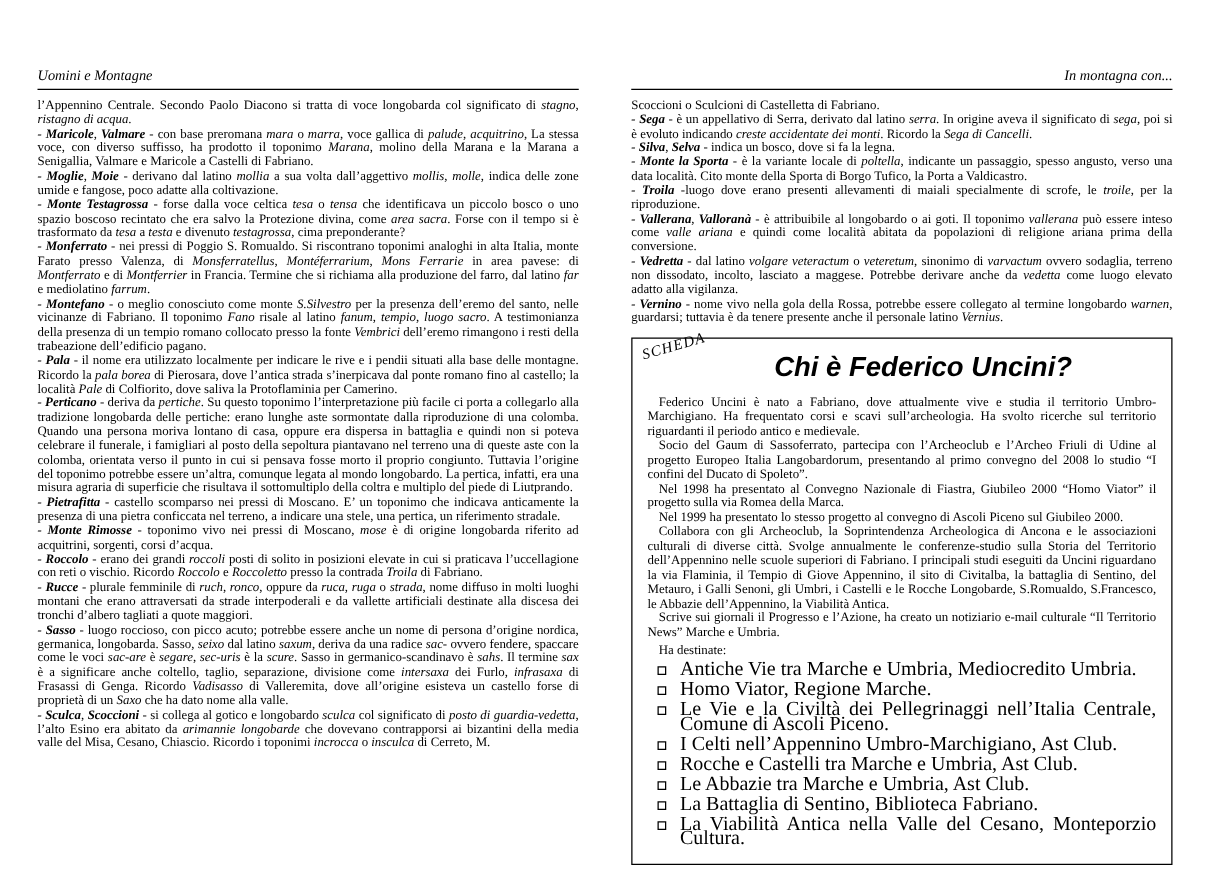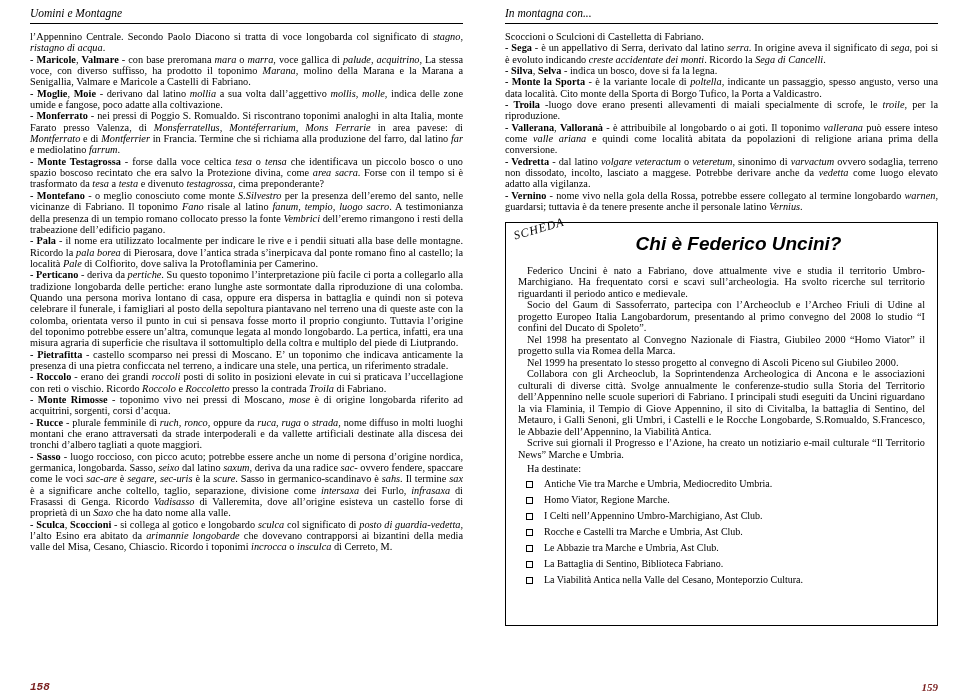--- a/index.html
+++ b/index.html
@@ -12,20 +12,21 @@
     height: 699px;
     font-family: "Liberation Serif", serif;
     color: #000000;
     overflow: hidden;
   }
   .spread {
     display: flex;
     width: 966px;
     height: 491px;
     box-sizing: border-box;
+    margin-top: 48px;
   }
   .page {
     width: 483px;
     height: 699px;
     box-sizing: border-box;
     position: relative;
     padding: 6px 26px 0 26px;
   }
   .page.left { padding-left: 30px; padding-right: 20px; }
   .page.right { padding-left: 22px; padding-right: 28px; }
@@ -34,34 +35,34 @@
     font-style: italic;
     font-size: 11.5px;
     font-family: "Liberation Serif", serif;
     padding-bottom: 2px;
     border-bottom: 1.6px solid #000;
     margin-bottom: 7px;
     height: 15px;
     line-height: 15px;
   }
   .runhead.left { text-align: left; }
-  .runhead.right { }
+  .runhead.right { text-align: right; }
 
   .body-col {
     font-size: 10.3px;
     line-height: 11.35px;
     text-align: justify;
     hyphens: auto;
   }
   .body-col p {
     margin: 0 0 0 0;
     text-indent: 0;
   }
   i, em { font-style: italic; }
-  b, strong { font-weight: bold; }
+  b, strong { font-weight: bold; font-style: italic; }
 
   .folio {
     position: absolute;
     bottom: 6px;
     font-family: "Liberation Serif", serif;
     font-size: 11px;
     font-weight: bold;
     font-style: italic;
     color: #7a1f1f;
   }
@@ -87,21 +88,21 @@
     transform: rotate(-16deg);
     transform-origin: left top;
     color: #000;
     font-family: "Liberation Serif", serif;
   }
   .scheda-title {
     text-align: center;
     font-family: "Liberation Sans", sans-serif;
     font-style: italic;
     font-weight: bold;
-    font-size: 19px;
+    font-size: 22px;
     margin: 0 0 10px 34px;
   }
   .scheda-body {
     font-size: 10.3px;
     line-height: 11.5px;
     text-align: justify;
   }
   .scheda-body p {
     margin: 0 0 0 0;
     text-indent: 9px;
@@ -109,21 +110,21 @@
   .pub-label { margin-top: 8px; text-indent: 0; }
   .pub-list {
     list-style: none;
     margin: 4px 0 0 0;
     padding: 0;
   }
   .pub-list li {
     position: relative;
     padding-left: 26px;
     margin-bottom: 4.5px;
-    font-size: 10px;
+    font-size: 16px;
     line-height: 11.5px;
   }
   .pub-list li::before {
     content: "";
     position: absolute;
     left: 8px;
     top: 3px;
     width: 5px;
     height: 5px;
     border: 1px solid #000;
@@ -134,28 +135,28 @@
 <body>
 
 <div class="spread">
 
   <div class="page left">
     <div class="runhead left">Uomini e Montagne</div>
     <div class="body-col">
       <p>l’Appennino Centrale. Secondo Paolo Diacono si tratta di voce longobarda col significato di <i>stagno</i>, <i>ristagno di acqua</i>.</p>
       <p><b>- Maricole</b>, <b>Valmare</b> - con base preromana <i>mara</i> o <i>marra</i>, voce gallica di <i>palude</i>, <i>acquitrino</i>, La stessa voce, con diverso suffisso, ha prodotto il toponimo <i>Marana</i>, molino della Marana e la Marana a Senigallia, Valmare e Maricole a Castelli di Fabriano.</p>
       <p><b>- Moglie</b>, <b>Moie</b> - derivano dal latino <i>mollia</i> a sua volta dall’aggettivo <i>mollis</i>, <i>molle</i>, indica delle zone umide e fangose, poco adatte alla coltivazione.</p>
+      <p><b>- Monte Testagrossa</b> - forse dalla voce celtica <i>tesa</i> o <i>tensa</i> che identificava un piccolo bosco o uno spazio boscoso recintato che era salvo la Protezione divina, come <i>area sacra</i>. Forse con il tempo si è trasformato da <i>tesa</i> a <i>testa</i> e divenuto <i>testagrossa</i>, cima preponderante?</p>
       <p><b>- Monferrato</b> - nei pressi di Poggio S. Romualdo. Si riscontrano toponimi analoghi in alta Italia, monte Farato presso Valenza, di <i>Monsferratellus</i>, <i>Montéferrarium</i>, <i>Mons Ferrarie</i> in area pavese: di <i>Montferrato</i> e di <i>Montferrier</i> in Francia. Termine che si richiama alla produzione del farro, dal latino <i>far</i> e mediolatino <i>farrum</i>.</p>
-      <p><b>- Monte Testagrossa</b> - forse dalla voce celtica <i>tesa</i> o <i>tensa</i> che identificava un piccolo bosco o uno spazio boscoso recintato che era salvo la Protezione divina, come <i>area sacra</i>. Forse con il tempo si è trasformato da <i>tesa</i> a <i>testa</i> e divenuto <i>testagrossa</i>, cima preponderante?</p>
       <p><b>- Montefano</b> - o meglio conosciuto come monte <i>S.Silvestro</i> per la presenza dell’eremo del santo, nelle vicinanze di Fabriano. Il toponimo <i>Fano</i> risale al latino <i>fanum</i>, <i>tempio</i>, <i>luogo sacro</i>. A testimonianza della presenza di un tempio romano collocato presso la fonte <i>Vembrici</i> dell’eremo rimangono i resti della trabeazione dell’edificio pagano.</p>
       <p><b>- Pala</b> - il nome era utilizzato localmente per indicare le rive e i pendii situati alla base delle montagne. Ricordo la <i>pala borea</i> di Pierosara, dove l’antica strada s’inerpicava dal ponte romano fino al castello; la località <i>Pale</i> di Colfiorito, dove saliva la Protoflaminia per Camerino.</p>
       <p><b>- Perticano</b> - deriva da <i>pertiche</i>. Su questo toponimo l’interpretazione più facile ci porta a collegarlo alla tradizione longobarda delle pertiche: erano lunghe aste sormontate dalla riproduzione di una colomba. Quando una persona moriva lontano di casa, oppure era dispersa in battaglia e quindi non si poteva celebrare il funerale, i famigliari al posto della sepoltura piantavano nel terreno una di queste aste con la colomba, orientata verso il punto in cui si pensava fosse morto il proprio congiunto. Tuttavia l’origine del toponimo potrebbe essere un’altra, comunque legata al mondo longobardo. La pertica, infatti, era una misura agraria di superficie che risultava il sottomultiplo della coltra e multiplo del piede di Liutprando.</p>
       <p><b>- Pietrafitta</b> - castello scomparso nei pressi di Moscano. E’ un toponimo che indicava anticamente la presenza di una pietra conficcata nel terreno, a indicare una stele, una pertica, un riferimento stradale.</p>
+      <p><b>- Monte Rimosse</b> - toponimo vivo nei pressi di Moscano, <i>mose</i> è di origine longobarda riferito ad acquitrini, sorgenti, corsi d’acqua.</p>
       <p><b>- Roccolo</b> - erano dei grandi <i>roccoli</i> posti di solito in posizioni elevate in cui si praticava l’uccellagione con reti o vischio. Ricordo <i>Roccolo</i> e <i>Roccoletto</i> presso la contrada <i>Troila</i> di Fabriano.</p>
-      <p><b>- Monte Rimosse</b> - toponimo vivo nei pressi di Moscano, <i>mose</i> è di origine longobarda riferito ad acquitrini, sorgenti, corsi d’acqua.</p>
       <p><b>- Rucce</b> - plurale femminile di <i>ruch</i>, <i>ronco</i>, oppure da <i>ruca</i>, <i>ruga</i> o <i>strada</i>, nome diffuso in molti luoghi montani che erano attraversati da strade interpoderali e da vallette artificiali destinate alla discesa dei tronchi d’albero tagliati a quote maggiori.</p>
       <p><b>- Sasso</b> - luogo roccioso, con picco acuto; potrebbe essere anche un nome di persona d’origine nordica, germanica, longobarda. Sasso, <i>seixo</i> dal latino <i>saxum</i>, deriva da una radice <i>sac-</i> ovvero fendere, spaccare come le voci <i>sac-are</i> è <i>segare</i>, <i>sec-uris</i> è la <i>scure</i>. Sasso in germanico-scandinavo è <i>sahs</i>. Il termine <i>sax</i> è a significare anche coltello, taglio, separazione, divisione come <i>intersaxa</i> dei Furlo, <i>infrasaxa</i> di Frasassi di Genga. Ricordo <i>Vadisasso</i> di Valleremita, dove all’origine esisteva un castello forse di proprietà di un <i>Saxo</i> che ha dato nome alla valle.</p>
       <p><b>- Sculca</b>, <b>Scoccioni</b> - si collega al gotico e longobardo <i>sculca</i> col significato di <i>posto di guardia-vedetta</i>, l’alto Esino era abitato da <i>arimannie longobarde</i> che dovevano contrapporsi ai bizantini della media valle del Misa, Cesano, Chiascio. Ricordo i toponimi <i>incrocca</i> o <i>insculca</i> di Cerreto, M.</p>
     </div>
     <div class="folio left">158</div>
   </div>
 
   <div class="page right">
     <div class="runhead right">In montagna con...</div>
     <div class="body-col">
@@ -177,20 +178,21 @@
         <p>Socio del Gaum di Sassoferrato, partecipa con l’Archeoclub e l’Archeo Friuli di Udine al progetto Europeo Italia Langobardorum, presentando al primo convegno del 2008 lo studio “I confini del Ducato di Spoleto”.</p>
         <p>Nel 1998 ha presentato al Convegno Nazionale di Fiastra, Giubileo 2000 “Homo Viator” il progetto sulla via Romea della Marca.</p>
         <p>Nel 1999 ha presentato lo stesso progetto al convegno di Ascoli Piceno sul Giubileo 2000.</p>
         <p>Collabora con gli Archeoclub, la Soprintendenza Archeologica di Ancona e le associazioni culturali di diverse città. Svolge annualmente le conferenze-studio sulla Storia del Territorio dell’Appennino nelle scuole superiori di Fabriano. I principali studi eseguiti da Uncini riguardano la via Flaminia, il Tempio di Giove Appennino, il sito di Civitalba, la battaglia di Sentino, del Metauro, i Galli Senoni, gli Umbri, i Castelli e le Rocche Longobarde, S.Romualdo, S.Francesco, le Abbazie dell’Appennino, la Viabilità Antica.</p>
         <p>Scrive sui giornali il Progresso e l’Azione, ha creato un notiziario e-mail culturale “Il Territorio News” Marche e Umbria.</p>
         <div class="gap"></div>
         <p class="pub-label">Ha destinate:</p>
         <ul class="pub-list">
           <li>Antiche Vie tra Marche e Umbria, Mediocredito Umbria.</li>
           <li>Homo Viator, Regione Marche.</li>
+          <li>Le Vie e la Civiltà dei Pellegrinaggi nell’Italia Centrale, Comune di Ascoli Piceno.</li>
           <li>I Celti nell’Appennino Umbro-Marchigiano, Ast Club.</li>
           <li>Rocche e Castelli tra Marche e Umbria, Ast Club.</li>
           <li>Le Abbazie tra Marche e Umbria, Ast Club.</li>
           <li>La Battaglia di Sentino, Biblioteca Fabriano.</li>
           <li>La Viabilità Antica nella Valle del Cesano, Monteporzio Cultura.</li>
         </ul>
       </div>
     </div>
 
     <div class="folio right">159</div>

